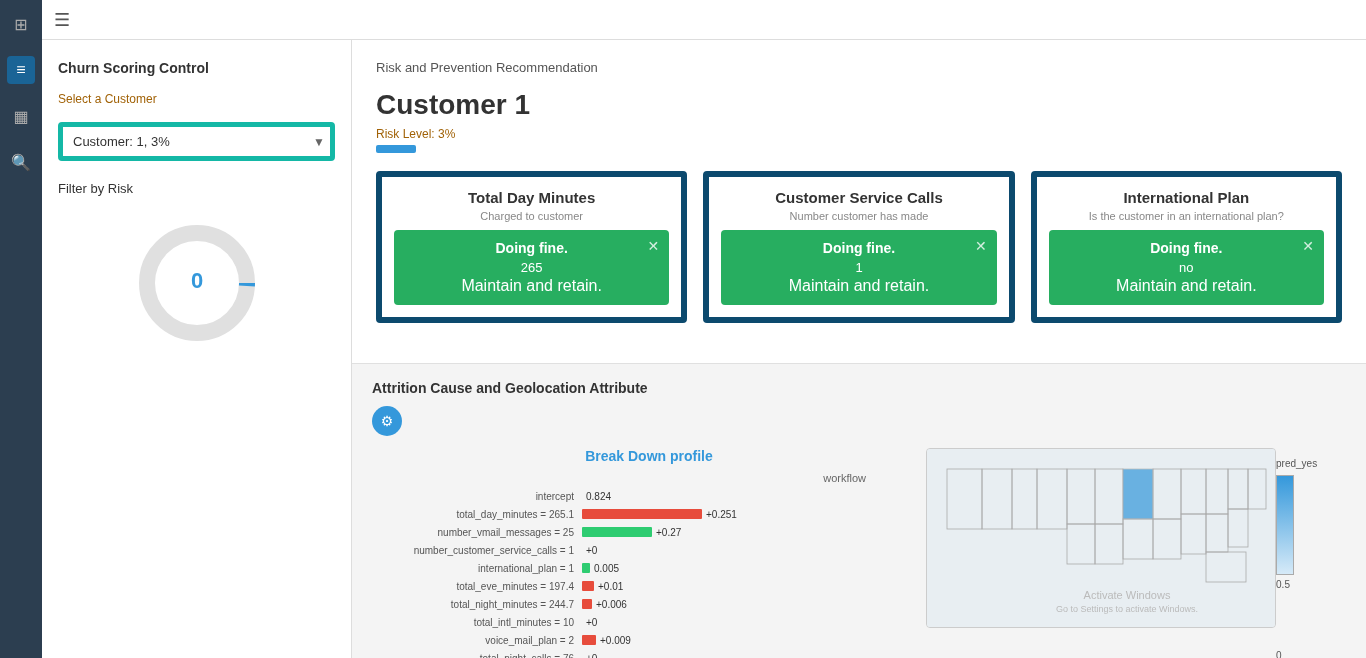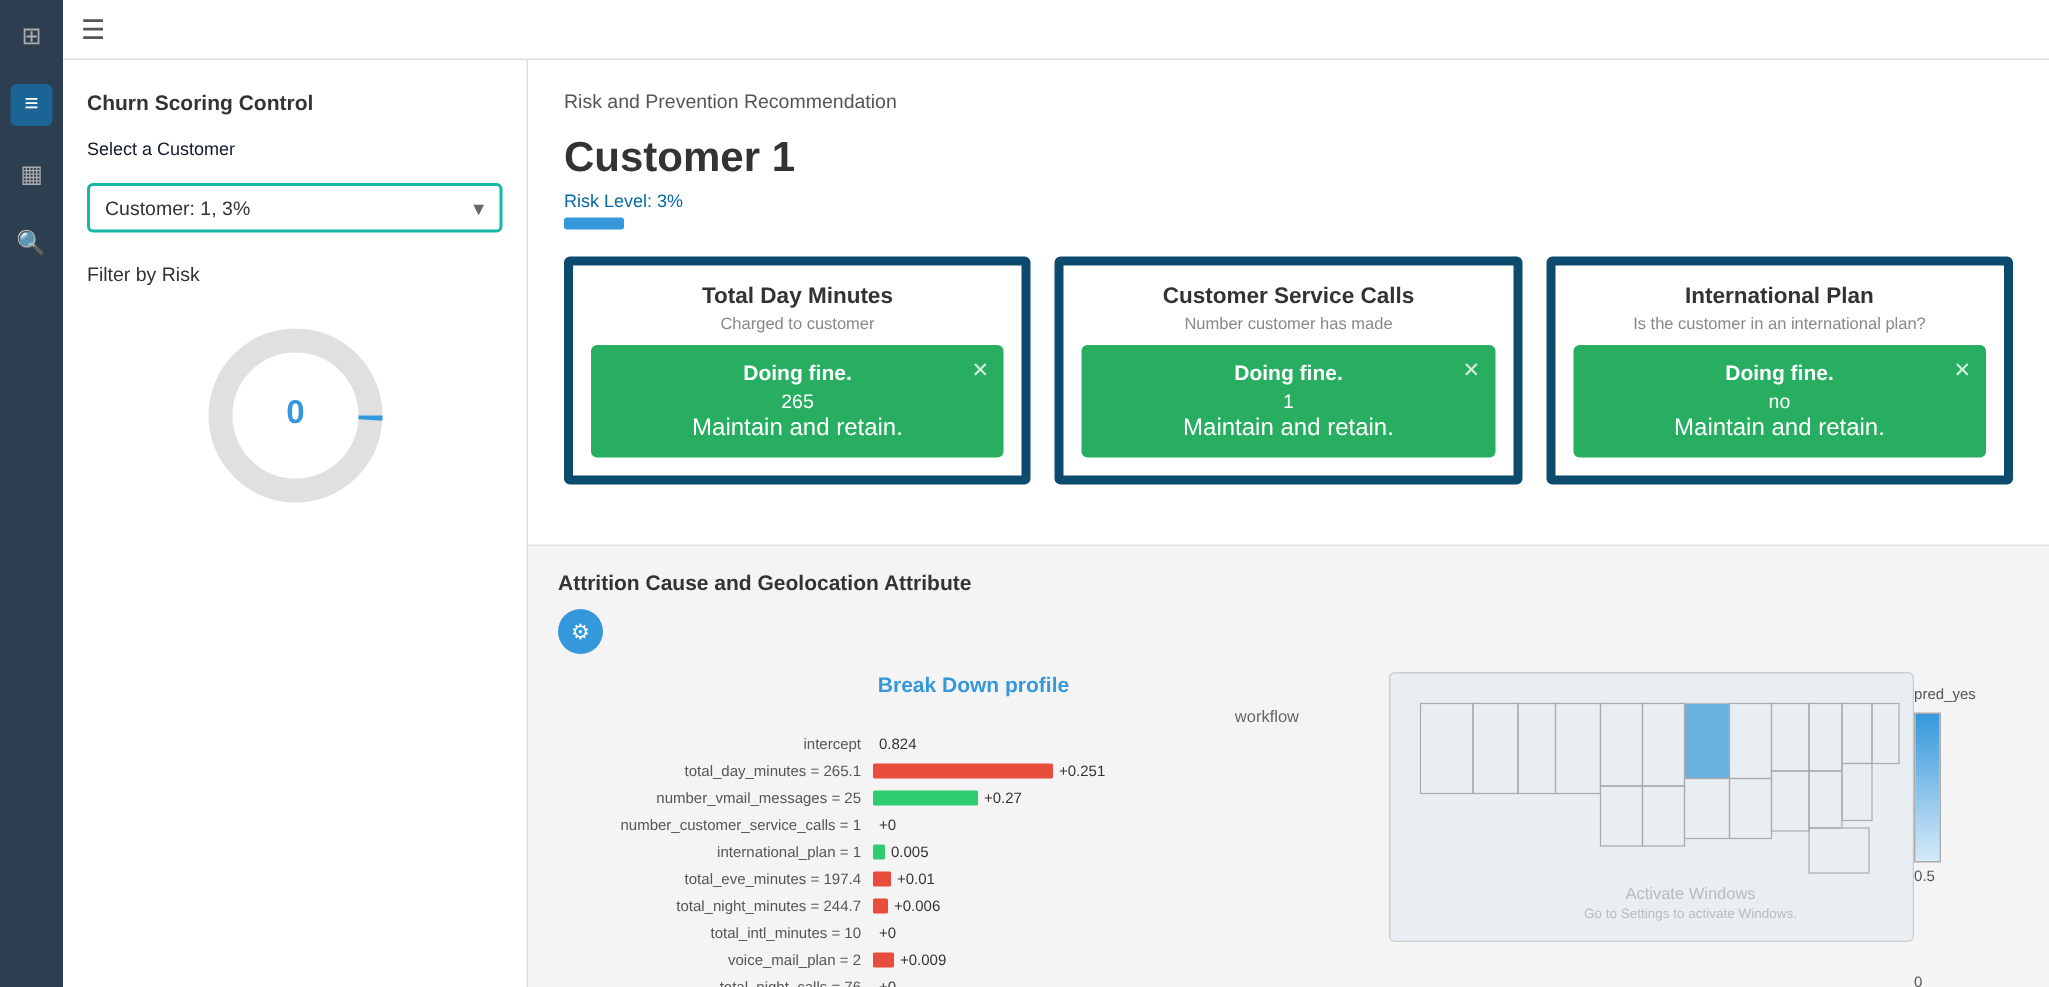--- a/index.html
+++ b/index.html
@@ -73,30 +73,30 @@
       flex-shrink: 0;
     }
     .panel-title {
       font-size: 14px;
       font-weight: bold;
       color: #333;
       margin-bottom: 4px;
     }
     .select-label {
       font-size: 12px;
-      color: #0f172a;
+      color: #a16207;
       margin-bottom: 4px;
     }
     .select-wrapper {
       position: relative;
     }
     .customer-select {
       width: 100%;
       padding: 7px 30px 7px 10px;
-      border: 2px solid #14b8a6;
+      border: 5px solid #14b8a6;
       border-radius: 4px;
       font-size: 13px;
       appearance: none;
       background: #fff;
       cursor: pointer;
       color: #333;
     }
     .select-arrow {
       position: absolute;
       right: 10px;
@@ -128,21 +128,21 @@
       font-weight: normal;
     }
     .customer-heading {
       font-size: 28px;
       font-weight: bold;
       color: #333;
       margin-bottom: 6px;
     }
     .risk-level {
       font-size: 12px;
-      color: #0369a1;
+      color: #a16207;
       margin-bottom: 4px;
     }
     .risk-bar {
       width: 40px;
       height: 8px;
       background: #3498db;
       border-radius: 2px;
       margin-bottom: 18px;
     }
     .cards-row {

